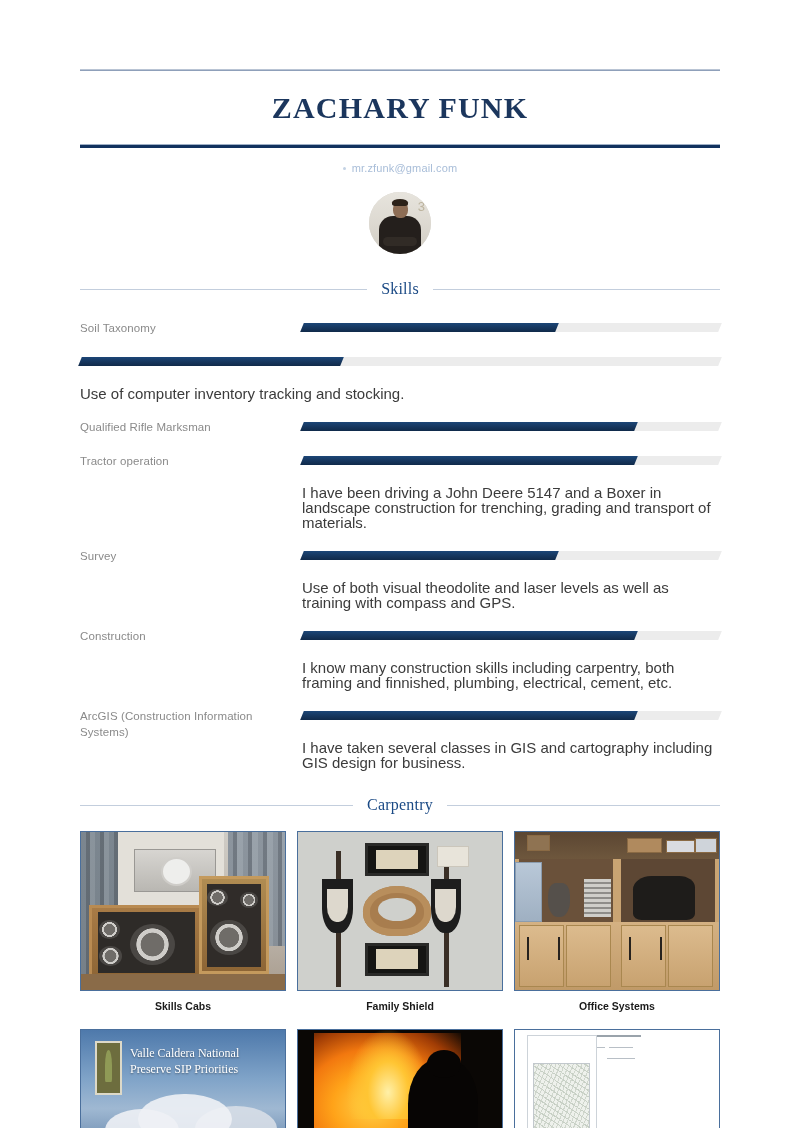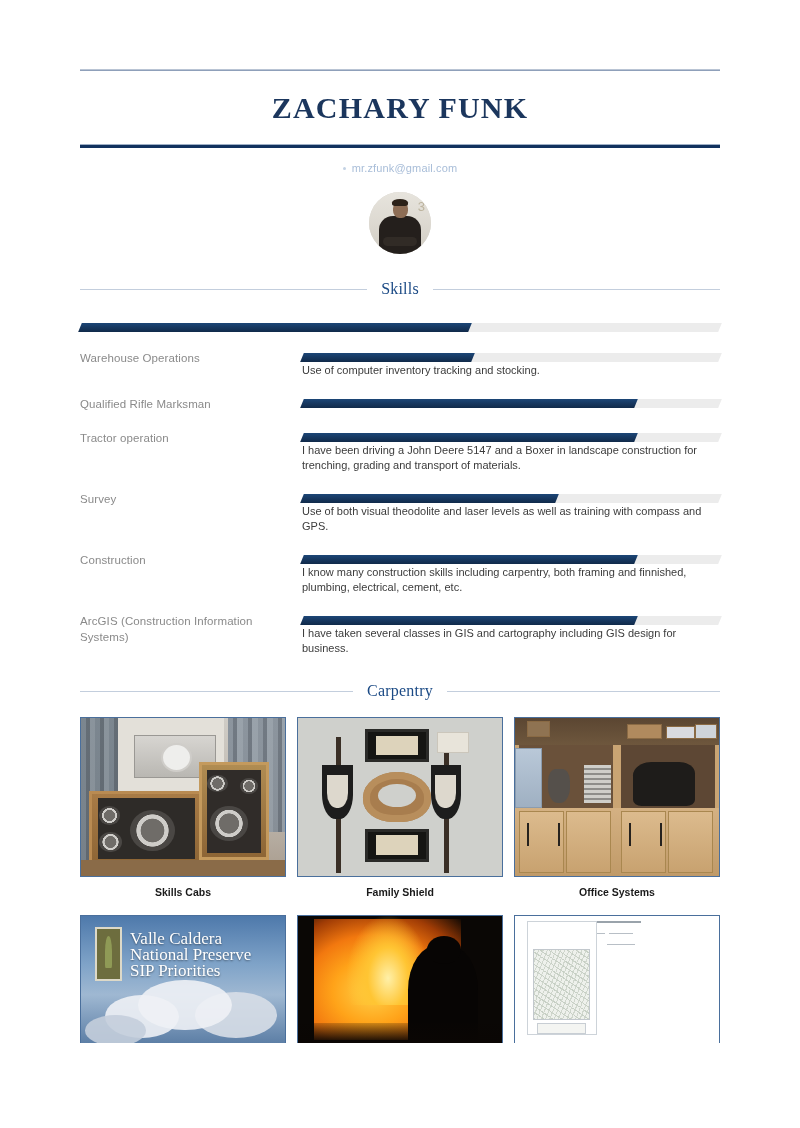--- a/index.html
+++ b/index.html
@@ -164,24 +164,24 @@
   }
   .bar-track .track {
     left: 0; right: 0;
     background: #ececec;
   }
   .bar-track .fill {
     left: 0;
     background: linear-gradient(180deg,#1c4677 0%, #16365d 55%, #102a4a 100%);
   }
   .skill-desc {
-    font-size: 11px;
+    font-size: 15px;
     color: #3b3b3b;
     line-height: 15px;
-    margin-top: 1px;
+    margin-top: 20px;
     max-width: 418px;
   }
   .skill-spacer { height: 16px; }
 
   
   .gallery {
     display: flex;
     margin: 17px 80px 0 80px;
     gap: 11px;
   }
@@ -374,21 +374,21 @@
     position:absolute; left:7%; top:9%; width:13%; height:42%;
     background:#6d6d3e; border:2px solid #ddd9c8;
   }
   .pic-caldera .emblem:after{
     content:""; position:absolute; left:34%; top:14%; width:32%; height:64%;
     background:#8f9a56; border-radius:50% 50% 12% 12%;
   }
   .pic-caldera .ctitle {
     position:absolute; left:24%; top:12%; right:4%;
     font-family:"Liberation Serif", serif;
-    font-size:17px; line-height:16px;
+    font-size:12px; line-height:16px;
     color:#ffffff; text-shadow:0 1px 2px rgba(0,0,0,.45);
   }
 
   
   .pic-fire { background:#0a0705; }
   .pic-fire .flame {
     position:absolute; left:8%; top:2%; width:72%; height:96%;
     background:
       radial-gradient(ellipse at 40% 60%, #ffd24a 0%, #ffa319 32%, #f2780f 55%, #a03c05 78%, #130a04 100%);
   }
@@ -470,31 +470,31 @@
     <div class="section-head">
       <span class="line"></span>
       <span class="title">Skills</span>
       <span class="line"></span>
     </div>
   </div>
 
   <div class="skills">
 
     <div class="skill-row">
+      <div class="skill-name">Soil Taxonomy</div>
       <div class="skill-right">
         <div class="bar-track">
           <div class="track"></div>
           <div class="fill" style="width: 61%;"></div>
         </div>
       </div>
     </div>
     <div class="skill-spacer"></div>
 
     <div class="skill-row">
-      <div class="skill-name">Warehouse Operations</div>
       <div class="skill-right">
         <div class="bar-track">
           <div class="track"></div>
           <div class="fill" style="width: 41%;"></div>
         </div>
         <div class="skill-desc">Use of computer inventory tracking and stocking.</div>
       </div>
     </div>
     <div class="skill-spacer"></div>
 

